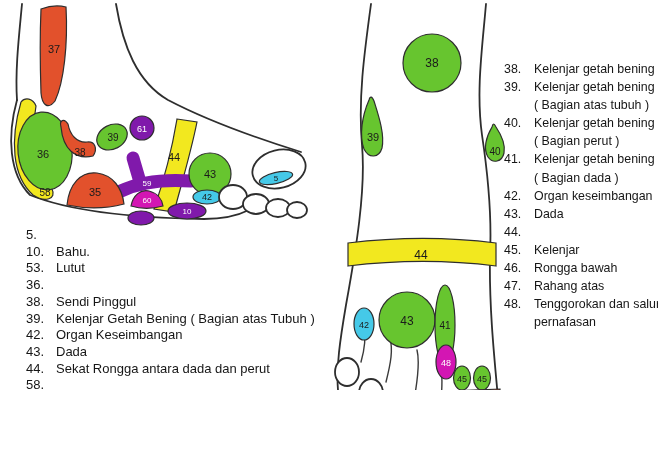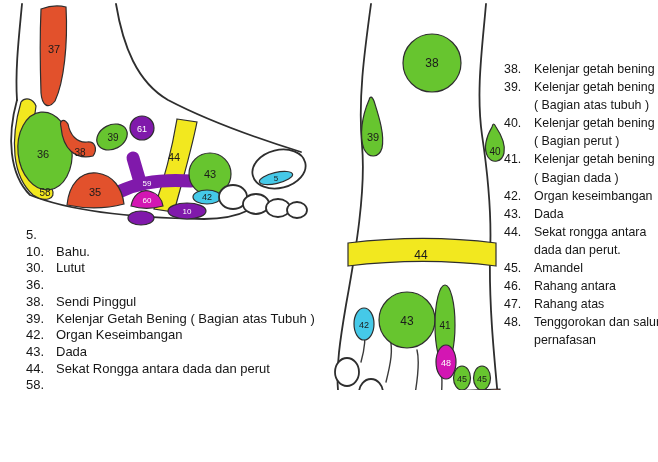--- a/index.html
+++ b/index.html
@@ -123,21 +123,21 @@
 
   <div class="legend" id="left-legend">
     <div class="legend-item">
         <span class="num">5.</span>
       </div>
     <div class="legend-item">
         <span class="num">10.</span>
         <span class="txt">Bahu.</span>
       </div>
     <div class="legend-item">
-        <span class="num">30.</span>
+        <span class="num">53.</span>
         <span class="txt">Lutut</span>
       </div>
     <div class="legend-item">
         <span class="num">36.</span>
       </div>
     <div class="legend-item">
         <span class="num">38.</span>
         <span class="txt">Sendi Pinggul</span>
       </div>
     <div class="legend-item">
@@ -184,30 +184,28 @@
     <div class="legend-item">
         <span class="num">42.</span>
         <span class="txt">Organ keseimbangan</span>
       </div>
     <div class="legend-item">
         <span class="num">43.</span>
         <span class="txt">Dada</span>
       </div>
     <div class="legend-item">
         <span class="num">44.</span>
-        <span class="txt">Sekat rongga antara
-dada dan perut.</span>
       </div>
     <div class="legend-item">
         <span class="num">45.</span>
-        <span class="txt">Amandel</span>
+        <span class="txt">Kelenjar</span>
       </div>
     <div class="legend-item">
         <span class="num">46.</span>
-        <span class="txt">Rahang antara</span>
+        <span class="txt">Rongga bawah</span>
       </div>
     <div class="legend-item">
         <span class="num">47.</span>
         <span class="txt">Rahang atas</span>
       </div>
     <div class="legend-item">
         <span class="num">48.</span>
         <span class="txt">Tenggorokan dan saluran
 pernafasan</span>
       </div>

